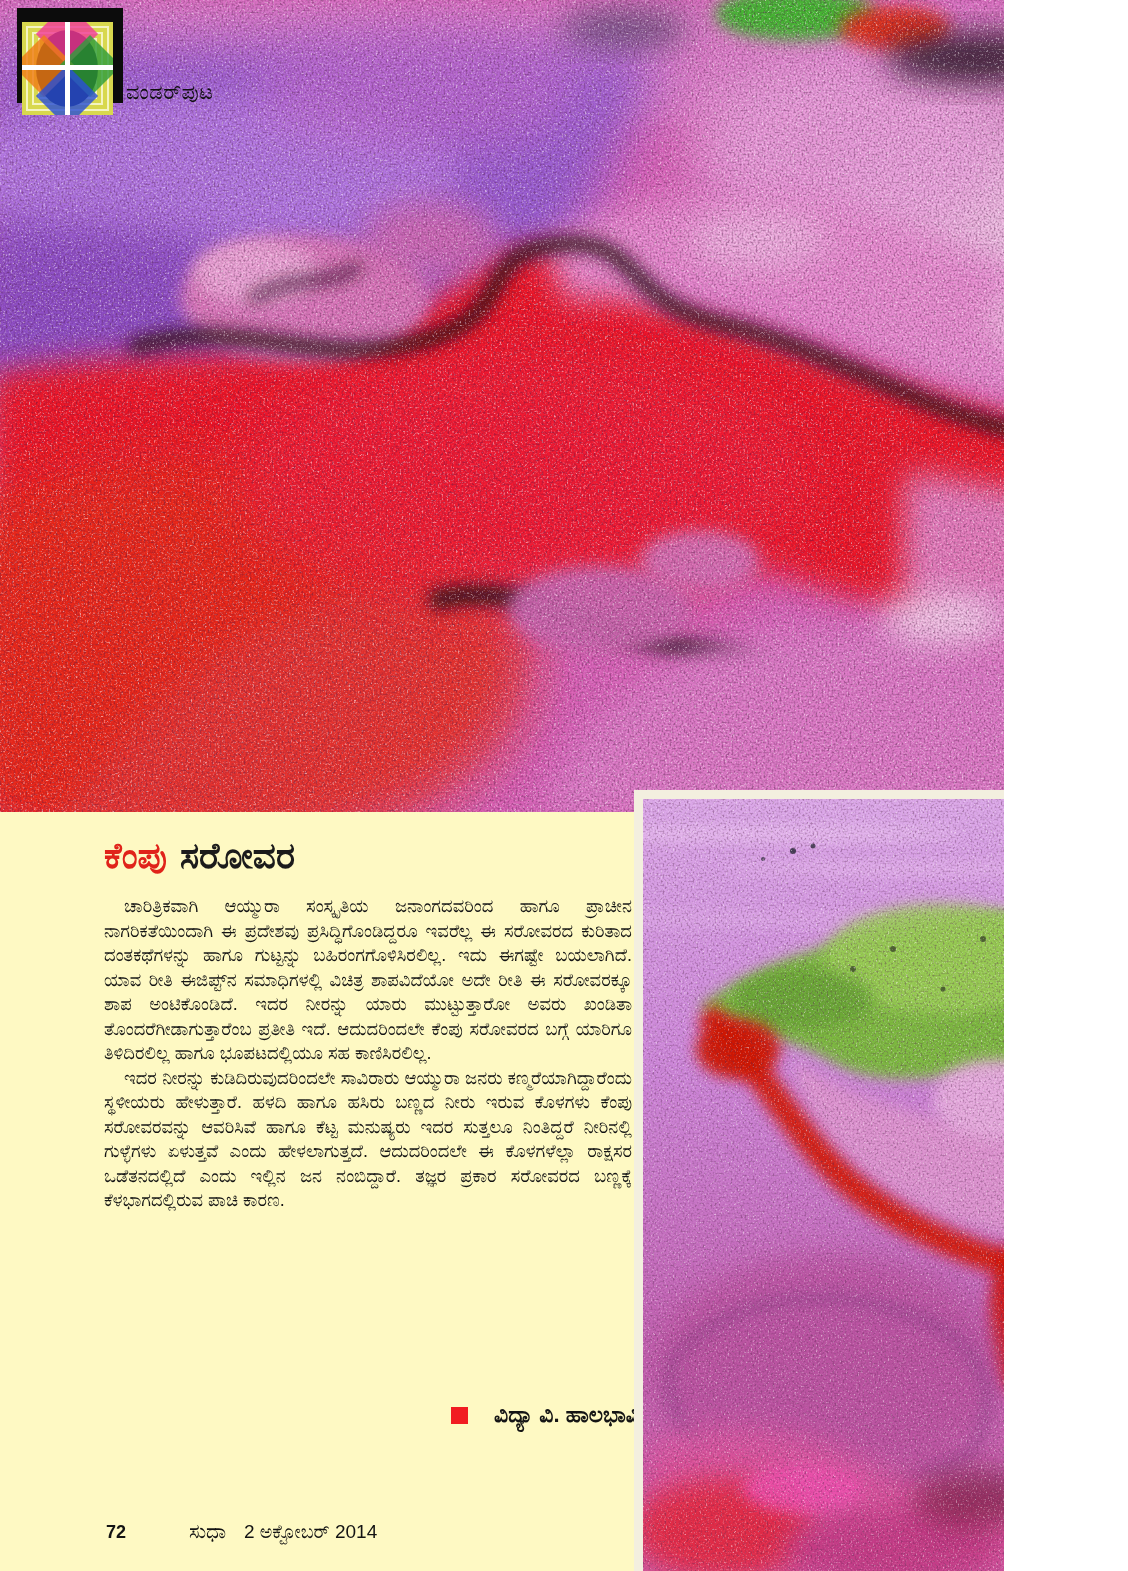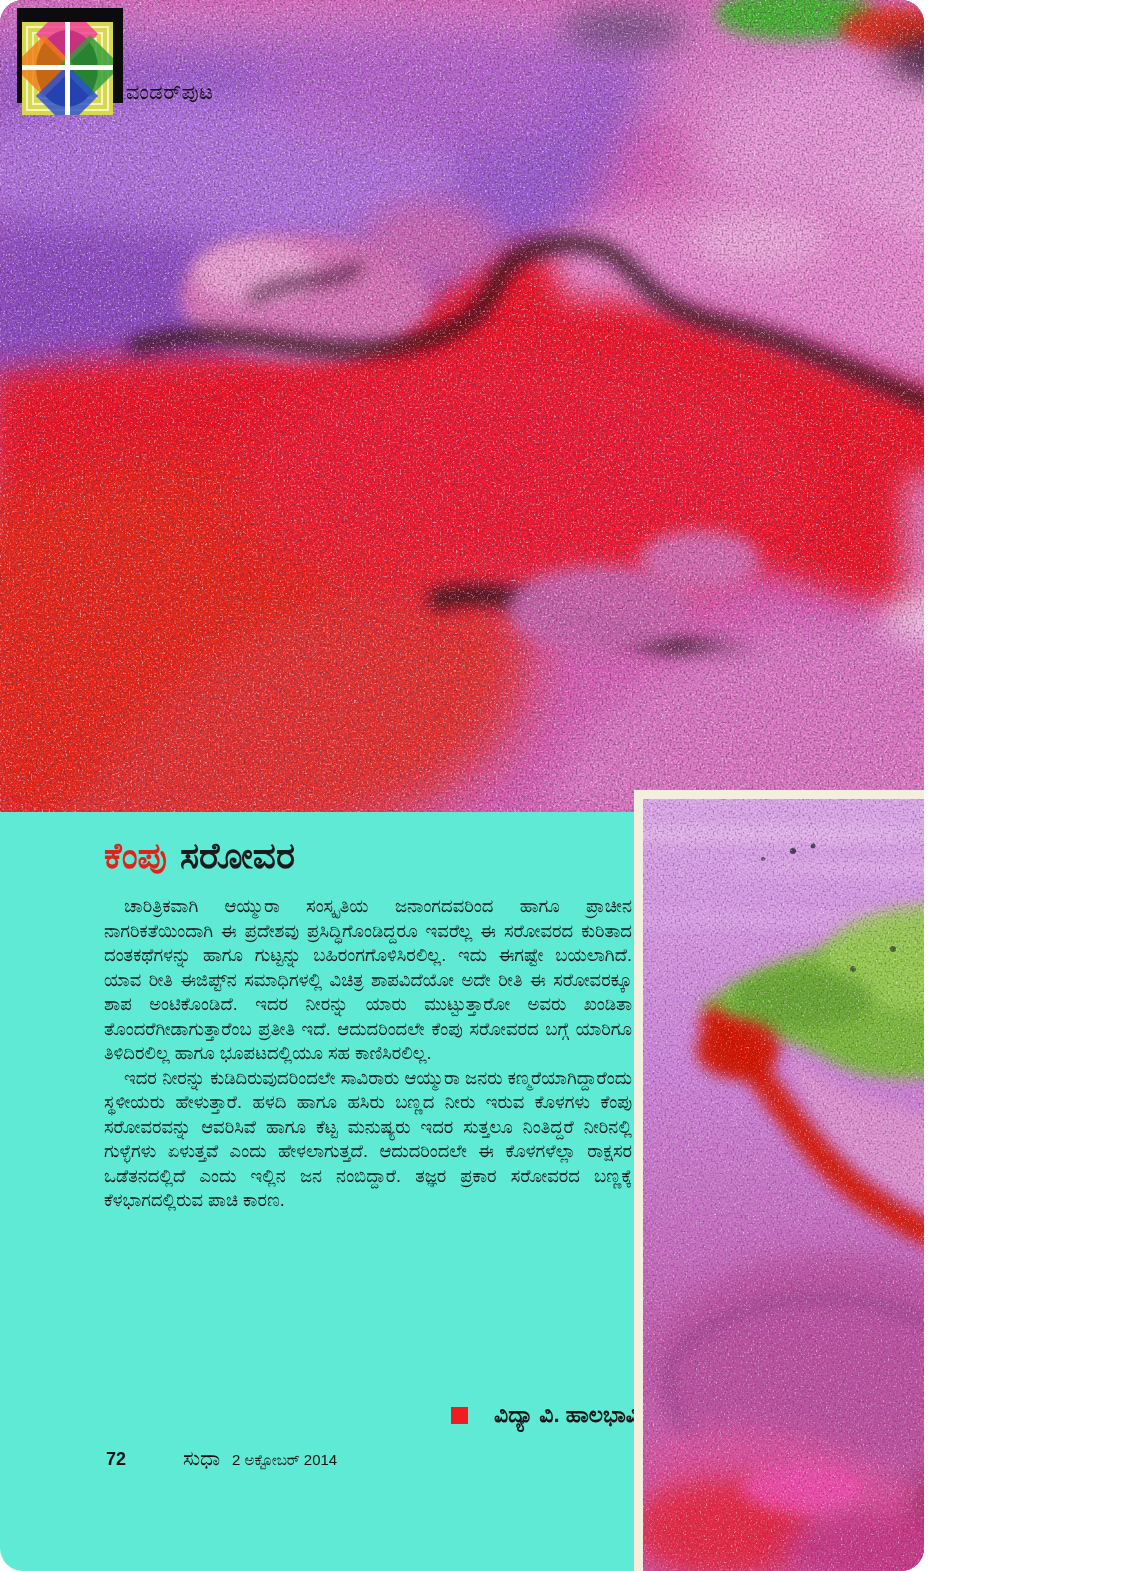--- a/index.html
+++ b/index.html
@@ -1,17 +1,17 @@
 <!DOCTYPE html>
 <html><head>
 <meta charset="utf-8">
 <style>
   html,body{margin:0;padding:0;}
   body{width:1128px;height:1571px;background:#ffffff;font-family:"Liberation Sans","DejaVu Sans",sans-serif;}
-  .page{position:relative;width:924px;height:1571px;background:#5eead4;overflow:hidden;border-radius:23px;}
+  .page{position:relative;width:1004px;height:1571px;background:#fef9c3;overflow:hidden;}
 
   
   .photo-main{position:absolute;left:0;top:0;width:1128px;height:812px;overflow:hidden;background:#d863b8;}
   .photo-main svg{display:block;width:100%;height:100%;}
 
   
   .logo{position:absolute;left:17px;top:8px;width:106px;height:107px;}
   .lg-black{position:absolute;left:0;top:0;width:106px;height:95px;background:#0c0c0c;}
   .lg-khaki{position:absolute;left:5px;top:14px;width:91px;height:93px;background:#d8d84e;overflow:hidden;}
   .lg-ring{position:absolute;border:2px solid #f4f4c2;}
@@ -39,24 +39,24 @@
   .byline{position:absolute;left:104px;top:1402px;width:536px;display:flex;align-items:center;justify-content:flex-end;gap:26px;}
   .byline-marker{width:17px;height:17px;background:#f11c22;}
   .byline-name{font-size:22px;font-weight:bold;color:#151515;}
 
   
   .photo-inset-frame{position:absolute;left:634px;top:790px;width:400px;height:781px;background:#f3efdf;padding:9px 9px 0 9px;box-sizing:border-box;}
   .photo-inset{width:382px;height:772px;overflow:hidden;background:#cf92dc;}
   .photo-inset svg{display:block;width:100%;height:100%;}
 
   
-  .footer{position:absolute;left:106px;top:1447px;display:flex;align-items:baseline;gap:12px;color:#131313;}
+  .footer{position:absolute;left:106px;top:1520px;display:flex;align-items:baseline;gap:18px;color:#131313;}
   .f-num{font-weight:bold;font-size:18px;}
   .f-mag{font-weight:normal;font-size:20px;margin-left:45px;}
-  .f-date{font-size:15px;}
+  .f-date{font-size:19px;}
 </style>
 </head>
 <body>
 
 <div class="page">
 
   <div class="photo-main">
     <svg viewBox="0 0 1128 812" preserveAspectRatio="none" xmlns="http://www.w3.org/2000/svg">
       <defs>
         <filter id="mb8" x="-40%" y="-40%" width="180%" height="180%">

